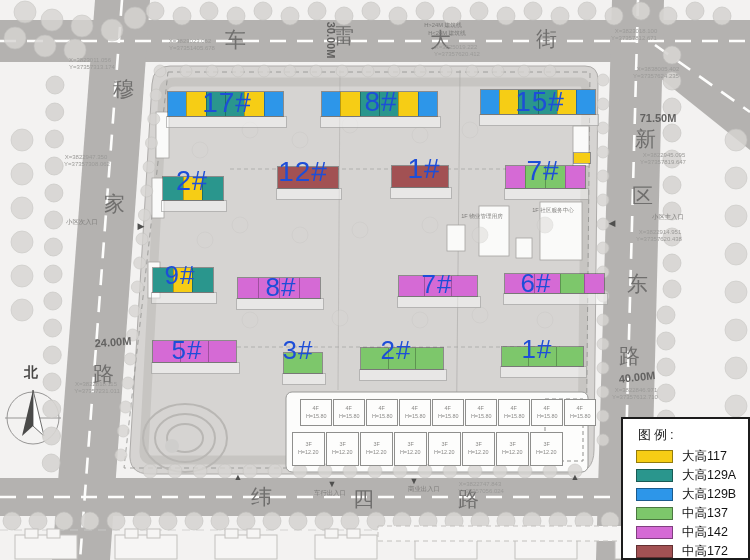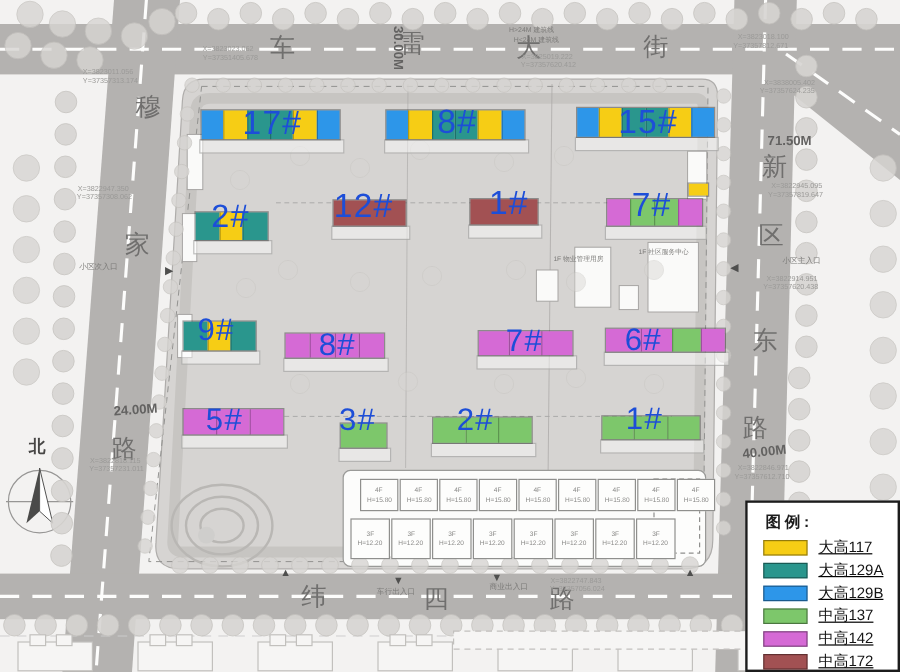--- a/index.html
+++ b/index.html
@@ -17,22 +17,22 @@
   .dim{font-size:11px;font-weight:bold;color:#636261;}
   .co{font-size:8px;color:#9b9a98;}
   .nt{font-size:8px;color:#7c7b79;}
   .mk{font-size:9px;color:#4f4f4e;}
   .north{font-size:14px;font-weight:bold;color:#474645;}
   .unit{position:absolute;background:#fdfdfc;border:1px solid #8f8f8d;z-index:15;
         display:flex;flex-direction:column;align-items:center;justify-content:center;color:#8a8987;}
   .unit div{font-size:8px;line-height:8px;transform:scale(.68);white-space:nowrap;}
   #legend{position:absolute;left:621px;top:417px;width:129px;height:143px;background:#ffffff;
           border:2px solid #1c1c1c;z-index:50;box-sizing:border-box;}
-  .lg-title{margin:7px 0 2px 15px;font-size:13px;color:#1c1c1c;letter-spacing:3px;font-weight:bold;}
-  .lg-row{display:flex;align-items:center;margin:6px 4px 0 13px;height:13px;text-decoration:underline;}
+  .lg-title{margin:7px 0 2px 15px;font-size:13px;color:#1c1c1c;letter-spacing:3px;}
+  .lg-row{display:flex;align-items:center;margin:6px 4px 0 13px;height:13px;}
   .lg-sw{width:37px;height:13px;border:1px solid rgba(0,0,0,.4);margin-right:9px;box-sizing:border-box;}
   .lg-lb{font-size:12.5px;color:#141414;}
 </style>
 </head>
 <body>
 
 <div id="plan">
 
   <svg id="basemap" width="750" height="560" viewBox="0 0 750 560">
 

